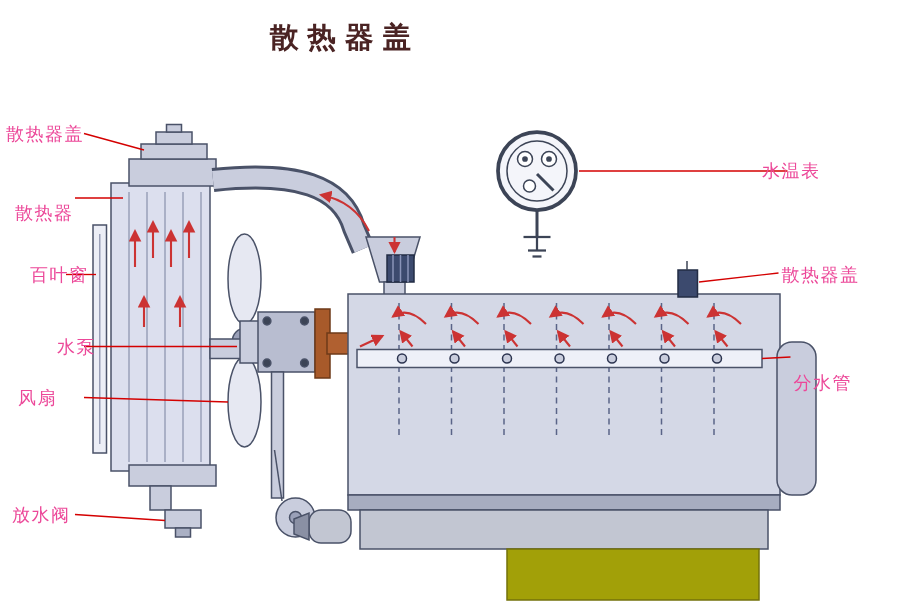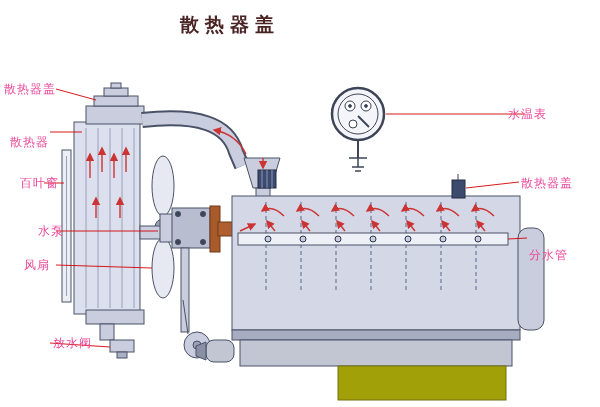--- a/index.html
+++ b/index.html
@@ -7,22 +7,22 @@
         font-family:"DejaVu Sans",sans-serif;}
   #title{position:absolute;top:12px;left:0;width:460px;text-align:center;
          font-size:19px;font-weight:bold;letter-spacing:6px;color:#4a2323;}
   svg{position:absolute;left:0;top:0;}
   .lbl{position:absolute;color:#ec4899;font-weight:normal;font-size:12px;line-height:1;
        white-space:nowrap;letter-spacing:1px;}
   #lbl-radiator-cap{left:4px;top:83px;}
   #lbl-radiator{left:10px;top:136px;}
   #lbl-louver{left:20px;top:177px;}
   #lbl-pump{left:38px;top:225px;}
-  #lbl-fan{left:24px;top:259px;}
-  #lbl-drain{left:8px;top:337px;margin-left:45px;}
+  #lbl-fan{left:12px;top:259px;}
+  #lbl-drain{left:8px;top:337px;}
   #lbl-gauge{left:508px;top:108px;}
   #lbl-sensor{left:521px;top:177px;}
   #lbl-pipe{left:529px;top:249px;}
 </style>
 </head>
 <body>
 
 <div id="page">
 
   <div id="title">散热器盖</div>

